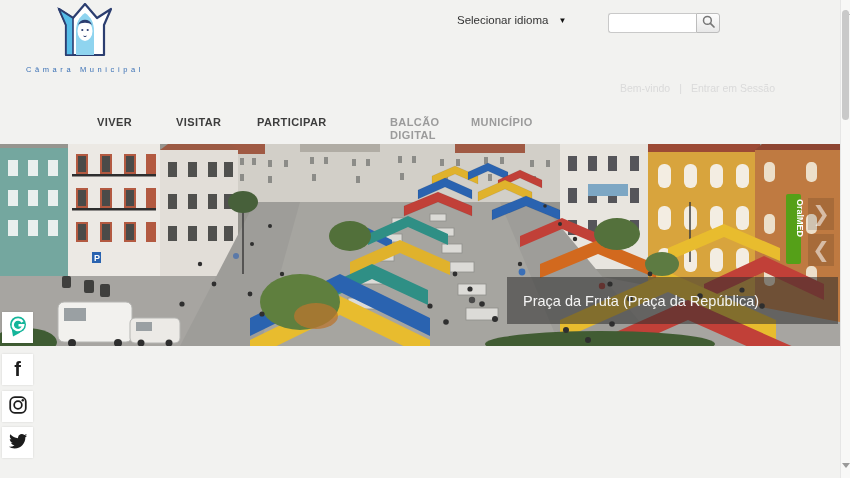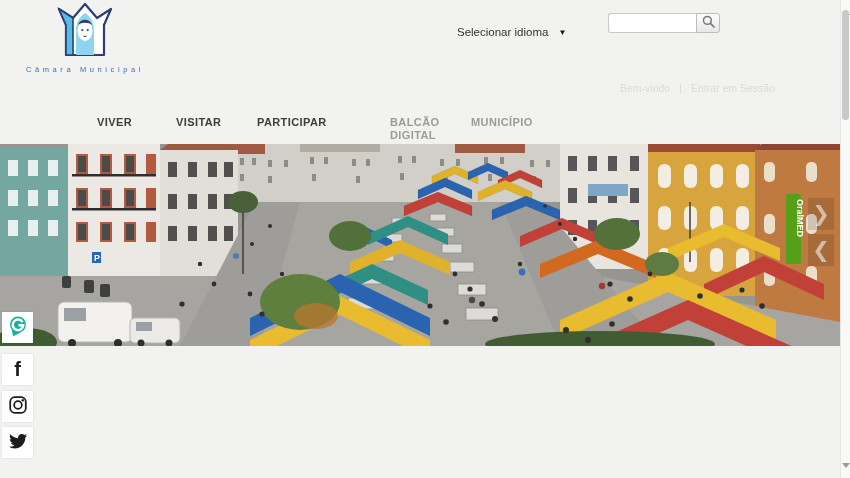--- a/index.html
+++ b/index.html
@@ -10,21 +10,21 @@
   }
   
   .logo{
     position:absolute;left:18px;top:3px;width:134px;height:82px;
     display:flex;flex-direction:column;align-items:center;text-decoration:none;
   }
   .logo-title{font-size:13.5px;color:#5c6b88;letter-spacing:.4px;white-space:nowrap;margin-top:1px;}
   .logo-sub{font-size:7.5px;font-weight:normal;color:#3a70b5;letter-spacing:3.6px;white-space:nowrap;margin-top:4px;}
   .lang{
     position:absolute;left:457px;top:14px;display:flex;align-items:center;gap:10px;
-    font-size:11.5px;color:#333;cursor:pointer;margin-top:12px;
+    font-size:11.5px;color:#333;cursor:pointer;
   }
   .lang .caret{font-size:8px;color:#111;}
   .searchbar{position:absolute;left:608px;top:13px;display:flex;align-items:stretch;height:20px;}
   .searchbar input{
     width:88px;height:100%;box-sizing:border-box;border:1px solid #c9c9c9;border-right:none;
     border-radius:3px 0 0 3px;background:#fff;padding:0 5px;font-size:11px;outline:none;
   }
   .searchbar button{
     width:24px;height:100%;box-sizing:border-box;border:1px solid #bdbdbd;border-radius:0 3px 3px 0;
     background:linear-gradient(#fdfdfd,#e8e8e8);display:flex;align-items:center;justify-content:center;
@@ -374,20 +374,23 @@
 
     <circle cx="522" cy="128" r="3.4" fill="#3a6fb7"></circle>
     <circle cx="602" cy="142" r="3.2" fill="#a33a34"></circle>
     <circle cx="472" cy="156" r="3.2" fill="#4a4a4a"></circle>
     <circle cx="236" cy="112" r="3" fill="#5a79a8"></circle>
 
     <rect x="92" y="108" width="9" height="11" fill="#2a63b0"></rect>
     <text x="94" y="117" font-family="Liberation Sans, sans-serif" font-size="9" fill="#fff" font-weight="bold">P</text>
   </svg>
 
+  <div class="caption">
+    <span>Praça da Fruta (Praça da República)</span>
+  </div>
 
   <div class="car-arrow car-next">
     <span>❯</span>
   </div>
   <div class="car-arrow car-prev">
     <span>❮</span>
   </div>
 </div>
 
 <div class="social-btn s-gpin">

